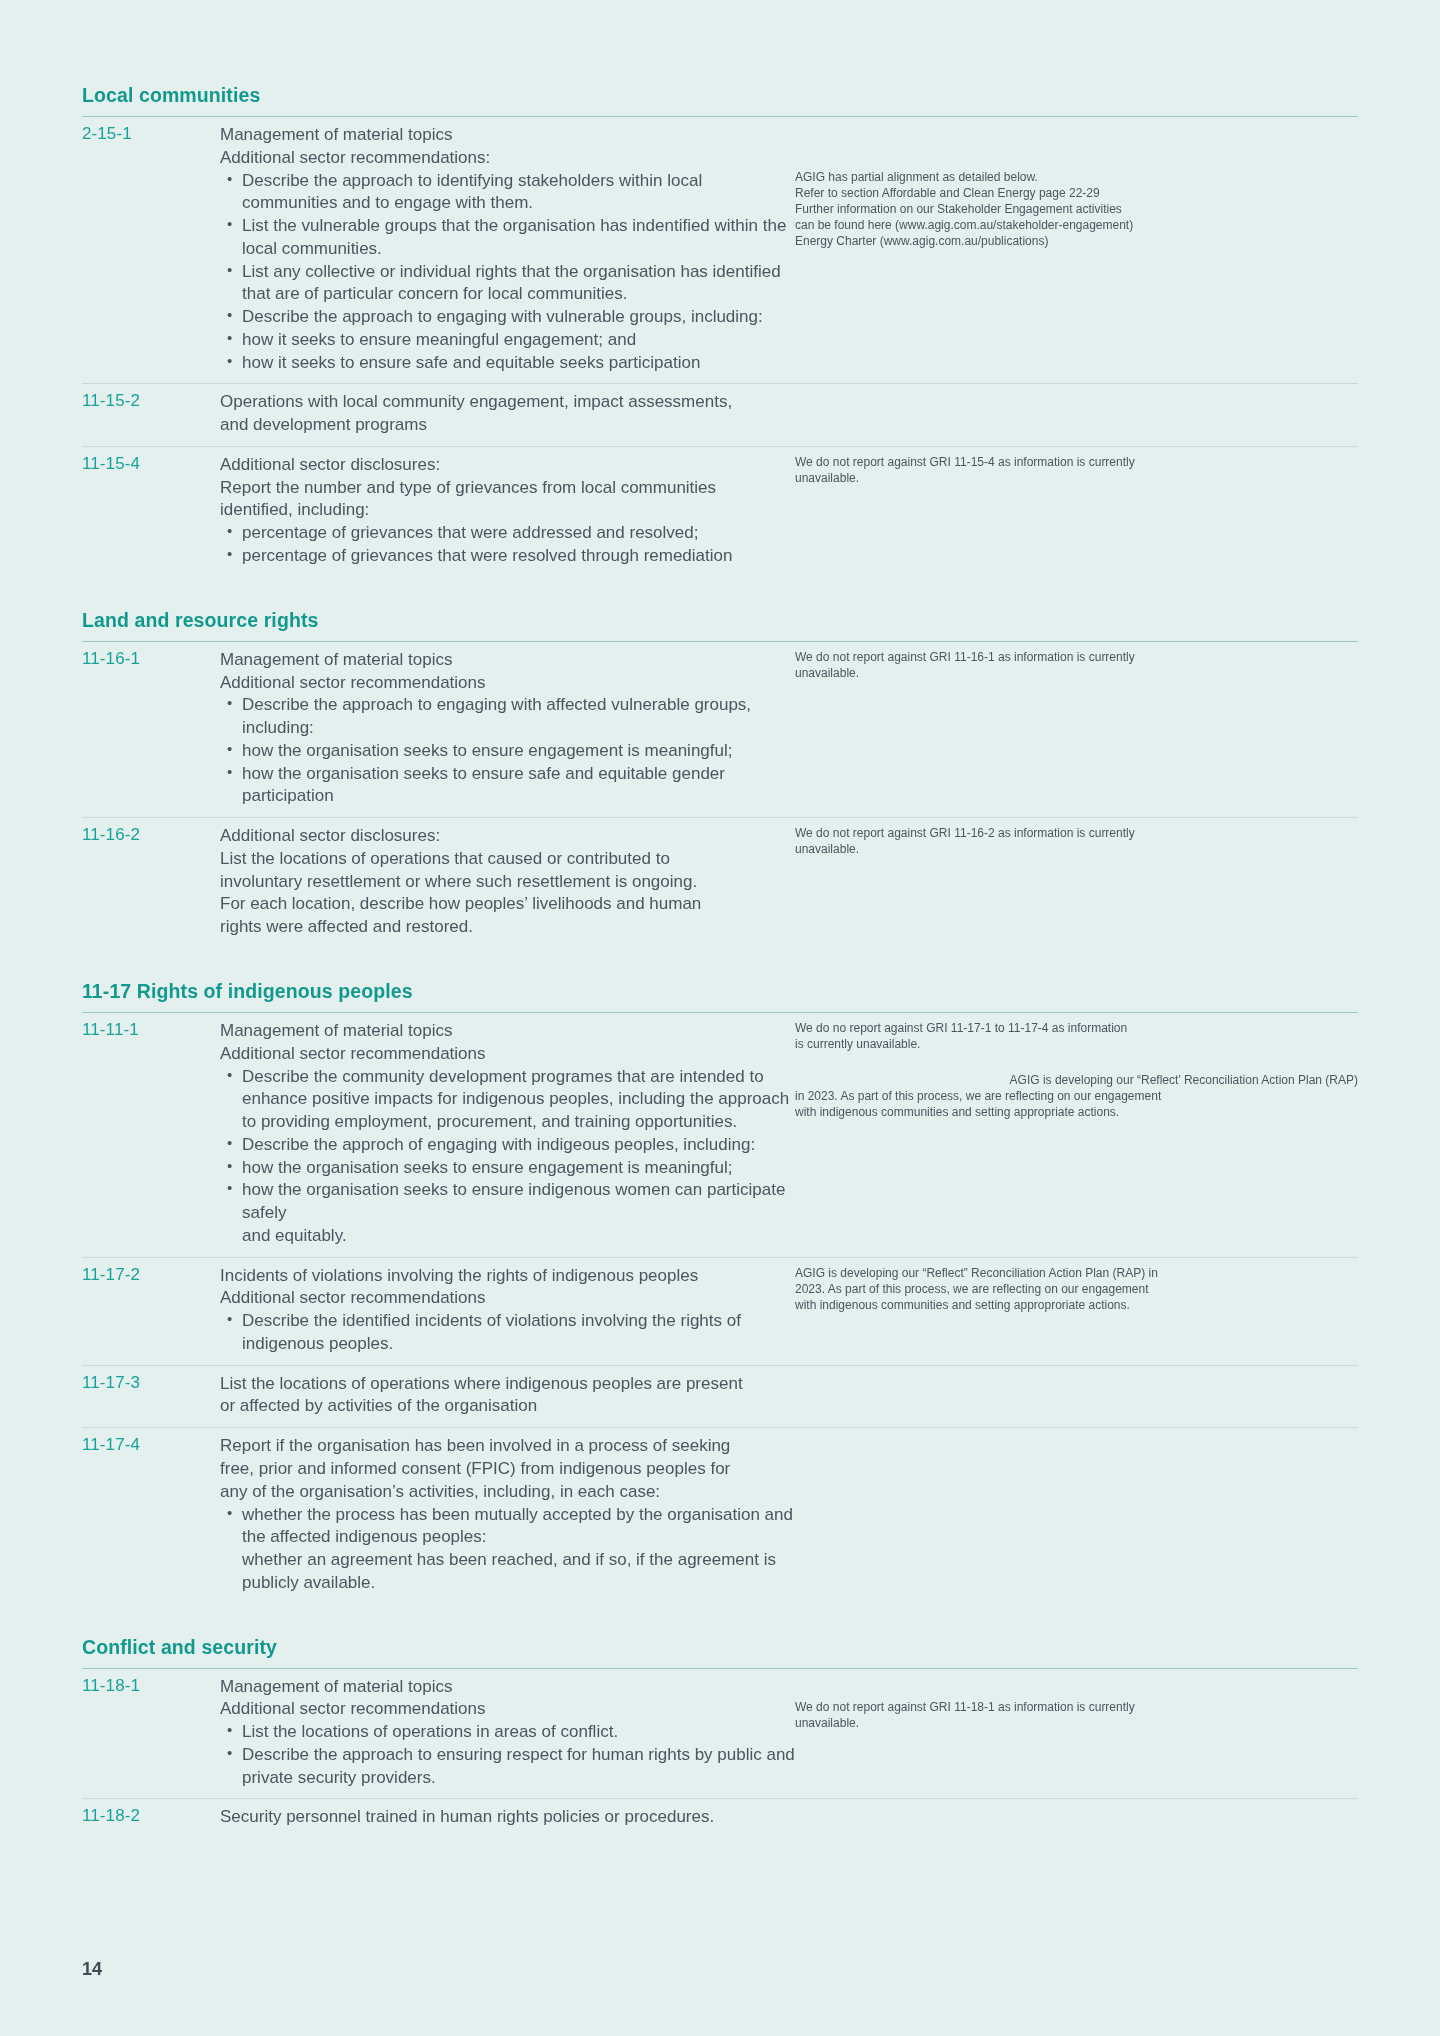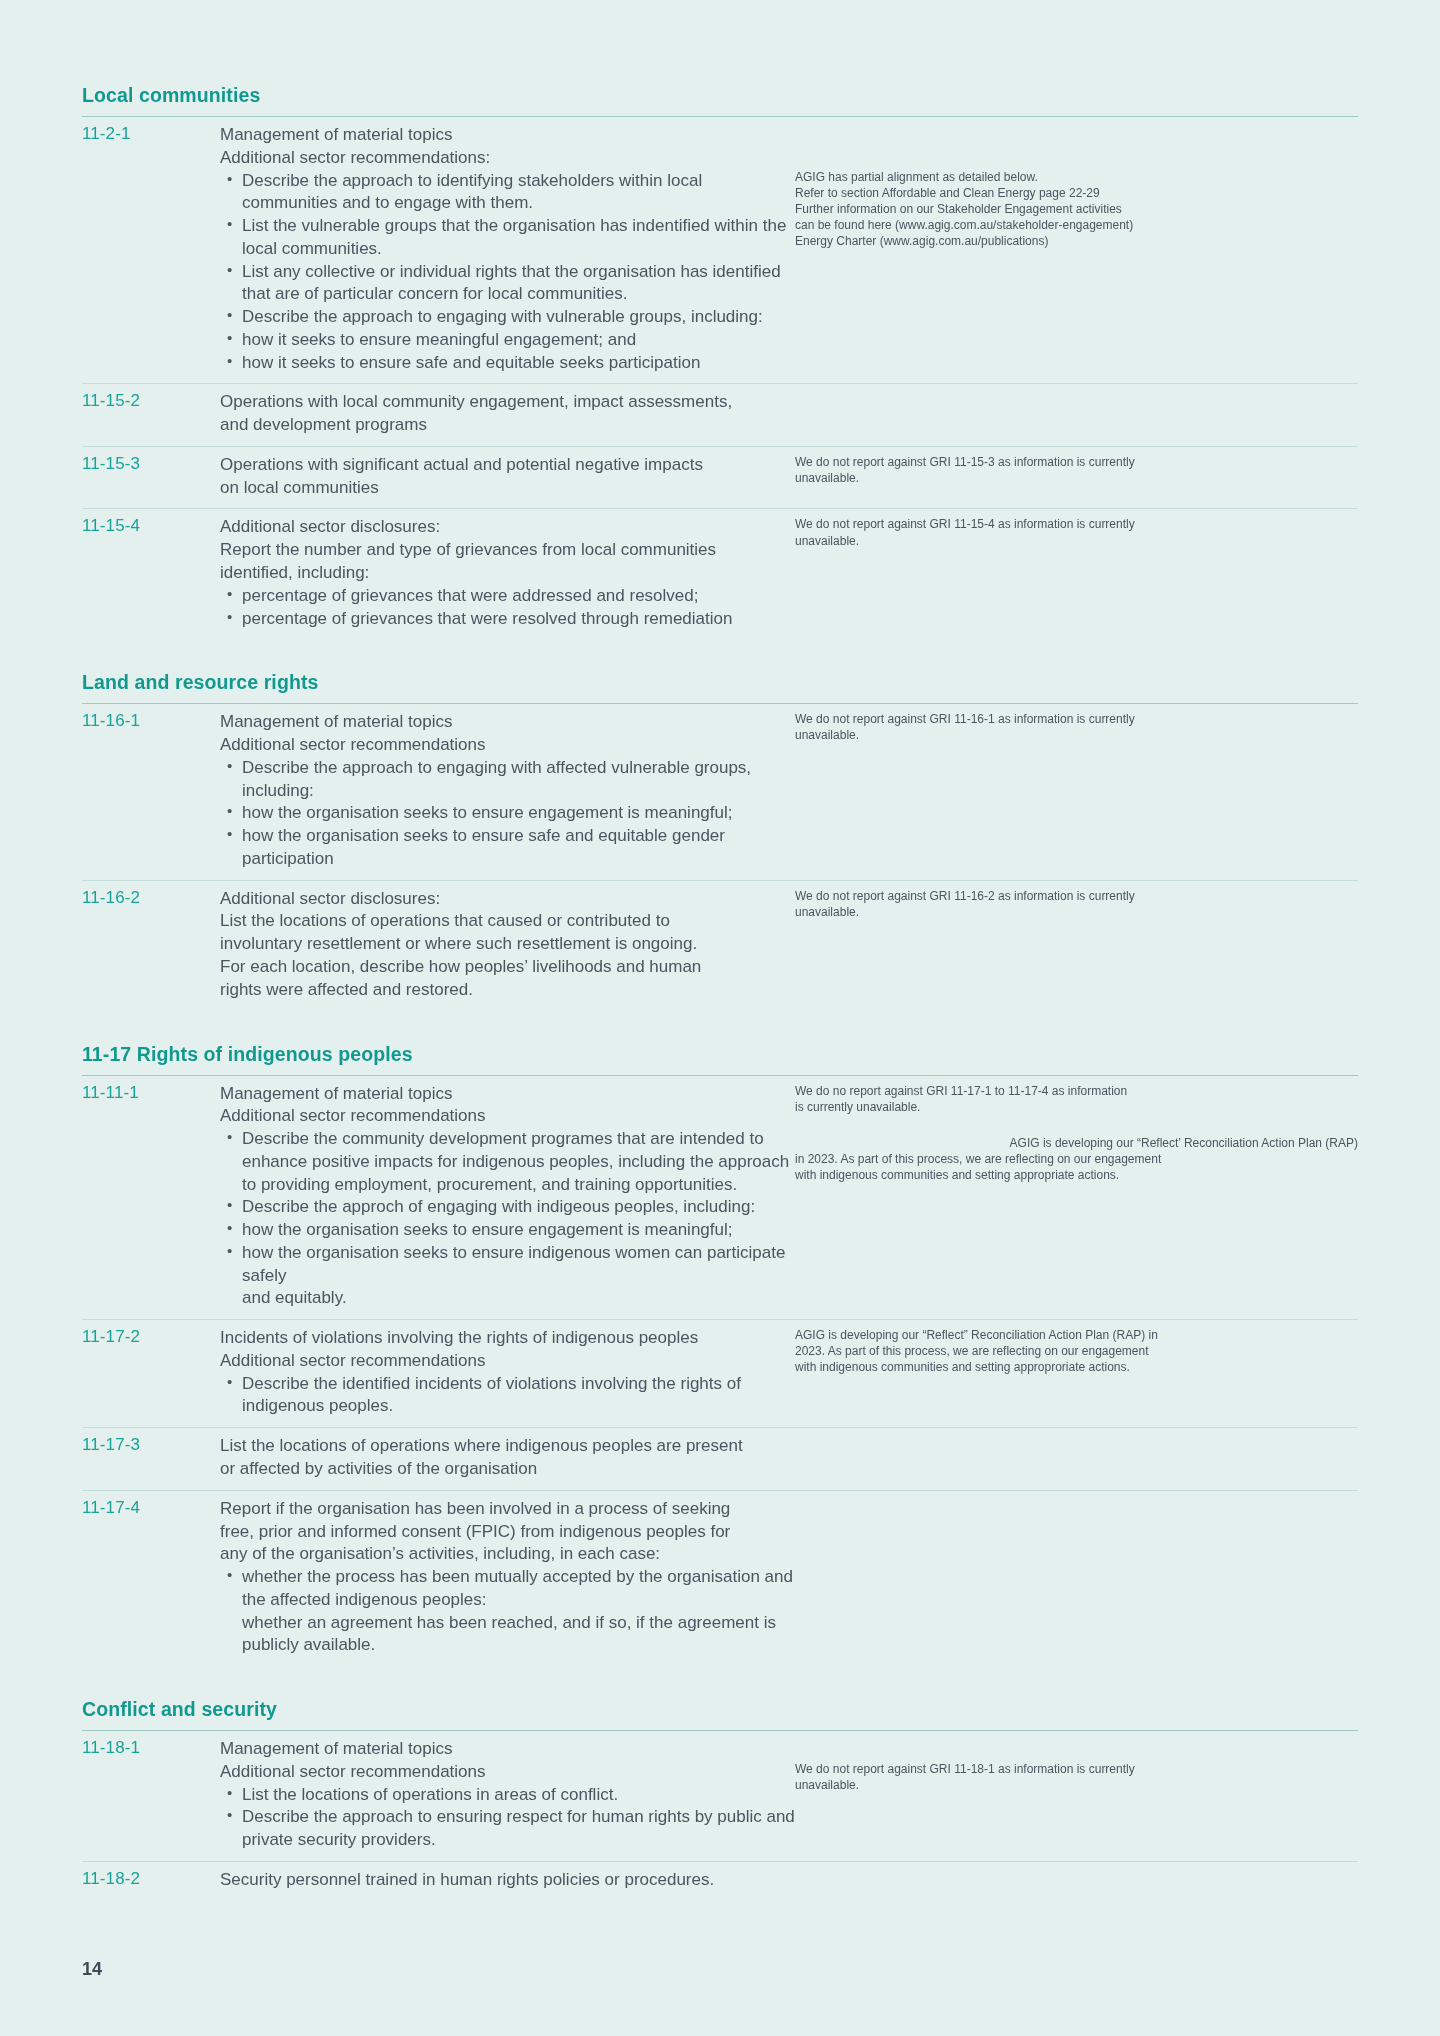--- a/index.html
+++ b/index.html
@@ -113,21 +113,21 @@
 
 <div class="page">
   <div class="sheet">
 
     <div style="height:84px;"></div>
     <div class="section-head">Local communities</div>
 
     <table class="gri">
       <tbody>
           <tr class="first-row">
-        <td class="code">11-2-1</td>
+        <td class="code">2-15-1</td>
         <td class="desc">
           <p>Management of material topics</p>
           <p>Additional sector recommendations:</p>
           <ul class="bullets">
             <li>Describe the approach to identifying stakeholders within local communities and to engage with them.</li>
             <li>List the vulnerable groups that the organisation has indentified within the local communities.</li>
             <li>List any collective or individual rights that the organisation has identified that are of particular concern for local communities.</li>
             <li>Describe the approach to engaging with vulnerable groups, including:</li>
             <li>how it seeks to ensure meaningful engagement; and</li>
             <li>how it seeks to ensure safe and equitable seeks   participation</li>
@@ -143,31 +143,20 @@
       </tr>
       <tr>
         <td class="code">11-15-2</td>
         <td class="desc">
           <p>Operations with local community engagement, impact assessments,</p>
           <p>and development programs</p>
         </td>
         <td class="resp"></td>
       </tr>
       <tr>
-        <td class="code">11-15-3</td>
-        <td class="desc">
-          <p>Operations with significant actual and potential negative impacts</p>
-          <p>on local communities</p>
-        </td>
-        <td class="resp">
-          <p>We do not report against GRI 11-15-3 as information is currently</p>
-          <p>unavailable.</p>
-        </td>
-      </tr>
-      <tr>
         <td class="code">11-15-4</td>
         <td class="desc">
           <p>Additional sector disclosures:</p>
           <p>Report the number and type of grievances from local communities</p>
           <p>identified, including:</p>
           <ul class="bullets">
             <li>percentage of grievances that were addressed and resolved;</li>
             <li>percentage of grievances that were resolved through remediation</li>
           </ul>
         </td>

